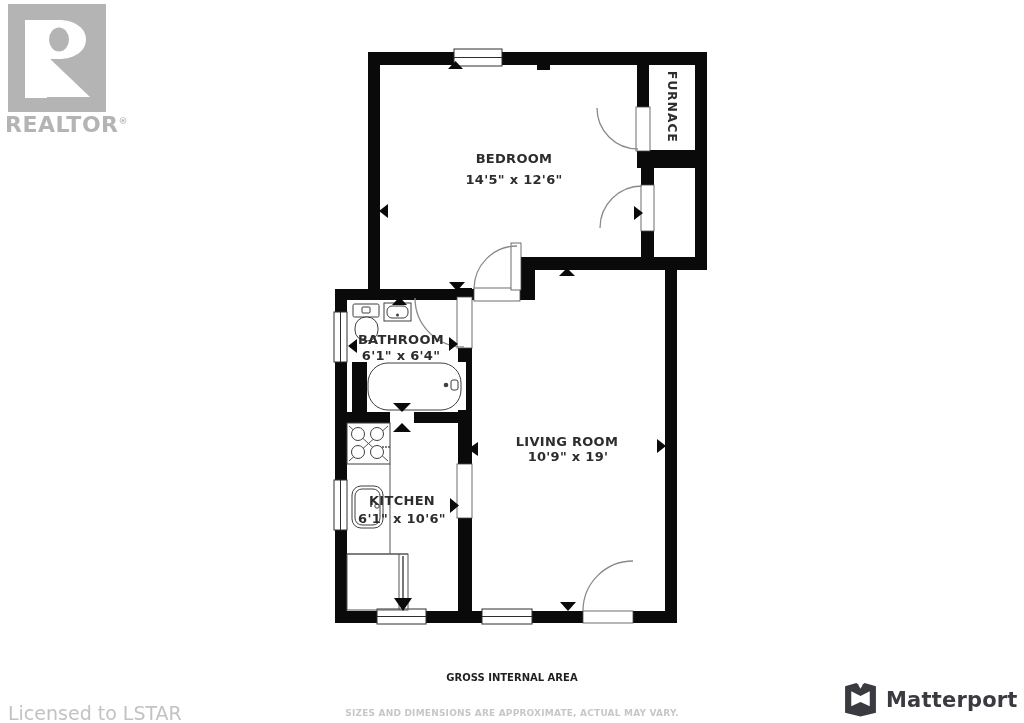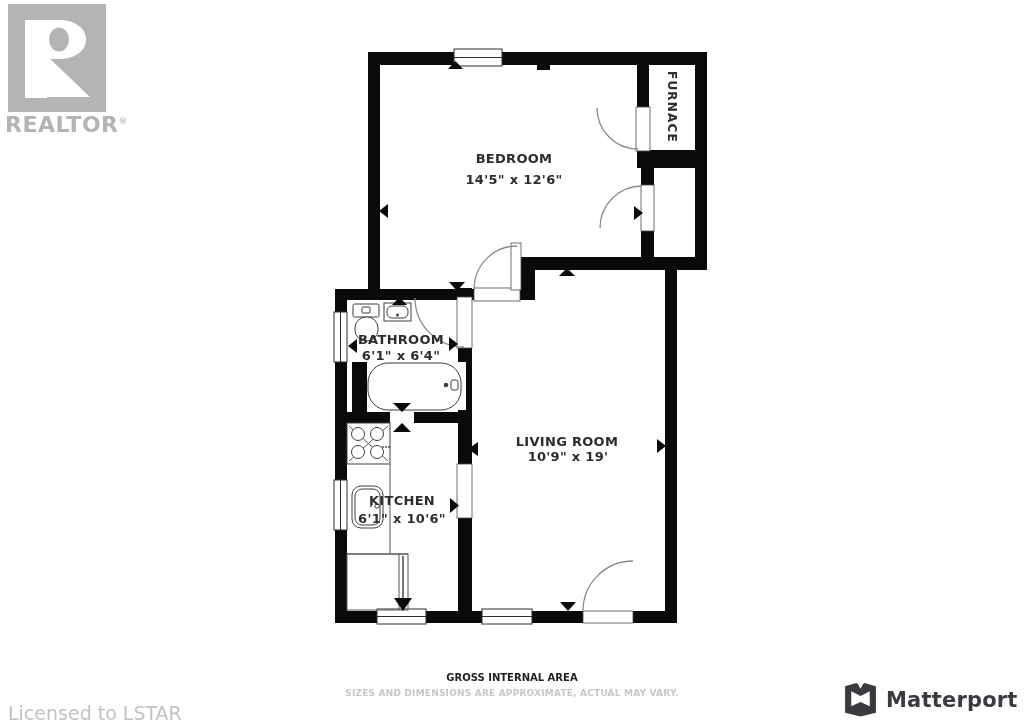--- a/index.html
+++ b/index.html
@@ -200,21 +200,21 @@
       </g>
 
     </g>
   </svg>
 
   
   <div class="realtor-text"><span>REALTOR</span><sup>®</sup></div>
 
   
   <div class="footer-line" style="top:672px;">GROSS INTERNAL AREA</div>
-  <div class="footer-disclaimer" style="top:688px;">SIZES AND DIMENSIONS ARE APPROXIMATE, ACTUAL MAY VARY.</div>
+  <div class="footer-disclaimer" style="top:708px;">SIZES AND DIMENSIONS ARE APPROXIMATE, ACTUAL MAY VARY.</div>
 
   <div class="licensed">Licensed to LSTAR</div>
 
   
   <div class="matterport">
     <svg width="37" height="35" viewBox="0 0 36 34">
       <path d="M3,4 L14,1 L18,4 L22,1 L33,4 L33,30 L18,33.5 L3,30 Z" fill="#3a3a41"></path>
       <path d="M9,9 L18,13.5 L27,9 L27,23.5 L18,19.5 L9,23.5 Z" fill="#ffffff"></path>
       <path d="M16,3.2 L18,6.5 L20,3.2 L18,2 Z" fill="#ffffff"></path>
     </svg>

